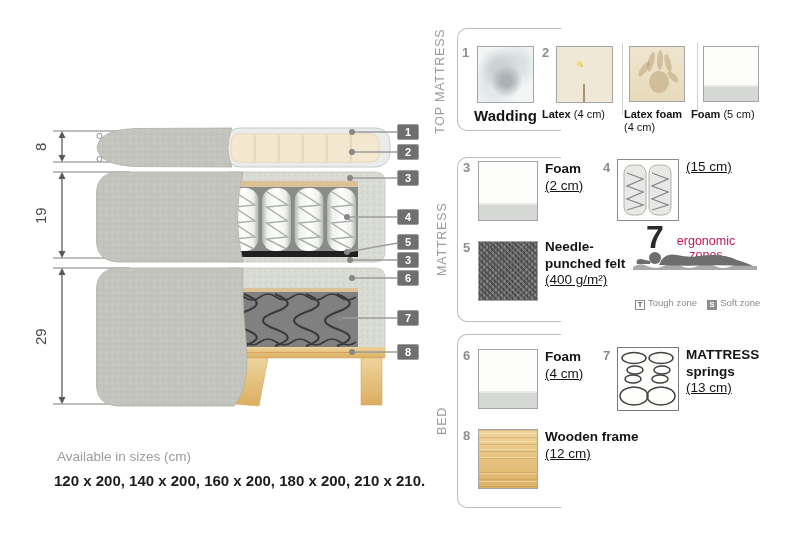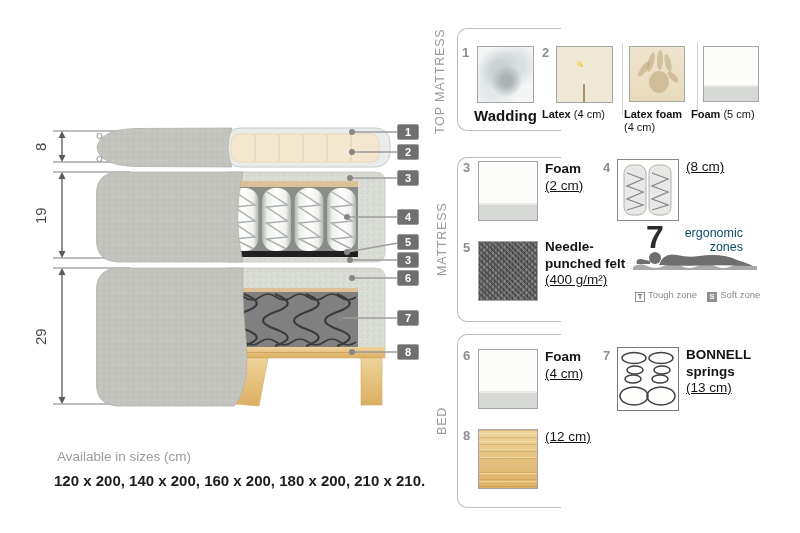--- a/index.html
+++ b/index.html
@@ -37,27 +37,27 @@
       linear-gradient(180deg,#eed399,#ddb167);}
   .divline{position:absolute;width:1px;background:#d2d2d2;}
   .slabel{position:absolute;text-align:left;font-size:11px;line-height:12.5px;color:#141414;}
   .slabel b{font-weight:700;}
   .bigname{position:absolute;text-align:center;font-size:15px;font-weight:700;color:#141414;}
   .itext{position:absolute;font-size:13.5px;line-height:16.5px;color:#141414;}
   .iname{display:block;font-weight:700;}
   .isize{display:block;font-weight:400;text-decoration:underline;}
   
   .ergonum{position:absolute;font-size:32px;font-weight:700;color:#2b2b2b;line-height:30px;}
-  .ergolabel{position:absolute;width:74px;text-align:right;font-size:12.5px;line-height:13.5px;color:#0c4a6e;}
+  .ergolabel{position:absolute;width:74px;text-align:center;font-size:12.5px;line-height:13.5px;color:#be185d;margin-top:8px;}
   .zrow{position:absolute;white-space:nowrap;}
   .zbox{display:inline-block;width:13px;height:13px;margin-right:2px;font-size:9.5px;font-weight:700;
         text-align:center;line-height:12px;box-sizing:border-box;vertical-align:top;}
   .zt{background:#fff;border:1.5px solid #8d8d8d;color:#555;}
   .zs{background:#8f8f8f;border:1.5px solid #8d8d8d;color:#fff;}
-  .zlegend{position:absolute;font-size:9.5px;color:#8a8a8a;white-space:nowrap;}
+  .zlegend{position:absolute;font-size:9.5px;color:#8a8a8a;white-space:nowrap;margin-top:8px;}
   .zkey{display:inline-block;width:10px;height:10px;box-sizing:border-box;font-size:7.5px;font-weight:700;
         text-align:center;line-height:8px;vertical-align:-1px;margin-right:3px;}
   .zkey.zt{line-height:7px;}
   .zlegend .gap{display:inline-block;width:10px;}
   
   .callout{position:absolute;left:397px;width:22px;height:16px;background:#6f6f6f;border:1px solid #9d9d9d;
            box-sizing:border-box;border-radius:2px;color:#fff;font-size:11px;font-weight:700;
            text-align:center;line-height:14px;}
   
   .availability{position:absolute;font-size:13.5px;color:#9b9b9b;}
@@ -265,21 +265,21 @@
         <rect x="6" y="5" width="22" height="50" rx="8"></rect>
         <rect x="31" y="5" width="22" height="50" rx="8"></rect>
       </g>
       <g stroke="#87878a" stroke-width="1.3" fill="none">
         <polyline points="9,13 25,19 9,26 25,32 9,39 25,45 9,50"></polyline>
         <polyline points="34,13 50,19 34,26 50,32 34,39 50,45 34,50"></polyline>
       </g>
     </svg>
   </div>
   <div class="itext" style="left:686px;top:159px;width:64px">
-    <span class="isize">(8 cm)</span>
+    <span class="isize">(15 cm)</span>
   </div>
 
   <span class="lnum" style="left:463px;top:240px">5</span>
   <div class="limg feltimg" style="left:478px;top:241px;width:60px;height:60px"></div>
   <div class="itext" style="left:545px;top:239px;width:88px">
     <span class="iname">Needle-punched felt</span>
     <span class="isize">(400 g/m²)</span>
   </div>
 
   <span class="ergonum" style="left:646px;top:222px">7</span>
@@ -317,25 +317,26 @@
         <ellipse cx="15" cy="31" rx="8" ry="4"></ellipse>
         <ellipse cx="16" cy="48" rx="14" ry="9"></ellipse>
         <ellipse cx="43" cy="10" rx="12" ry="5.5"></ellipse>
         <ellipse cx="44" cy="22" rx="8" ry="4"></ellipse>
         <ellipse cx="42" cy="31" rx="8" ry="4"></ellipse>
         <ellipse cx="43" cy="48" rx="14" ry="9"></ellipse>
       </g>
     </svg>
   </div>
   <div class="itext" style="left:686px;top:347px;width:80px">
-    <span class="iname">BONNELL springs</span>
+    <span class="iname">MATTRESS springs</span>
     <span class="isize">(13 cm)</span>
   </div>
 
   <span class="lnum" style="left:463px;top:428px">8</span>
   <div class="limg woodimg" style="left:478px;top:429px;width:60px;height:60px"></div>
   <div class="itext" style="left:545px;top:429px;width:130px">
+    <span class="iname">Wooden frame</span>
     <span class="isize">(12 cm)</span>
   </div>
 
   <div class="availability" style="left:57px;top:449px">Available in sizes (cm)</div>
   <div class="sizes" style="left:54px;top:472px">120 x 200, 140 x 200, 160 x 200, 180 x 200, 210 x 210.</div>
 </div>
 
 </body></html>

